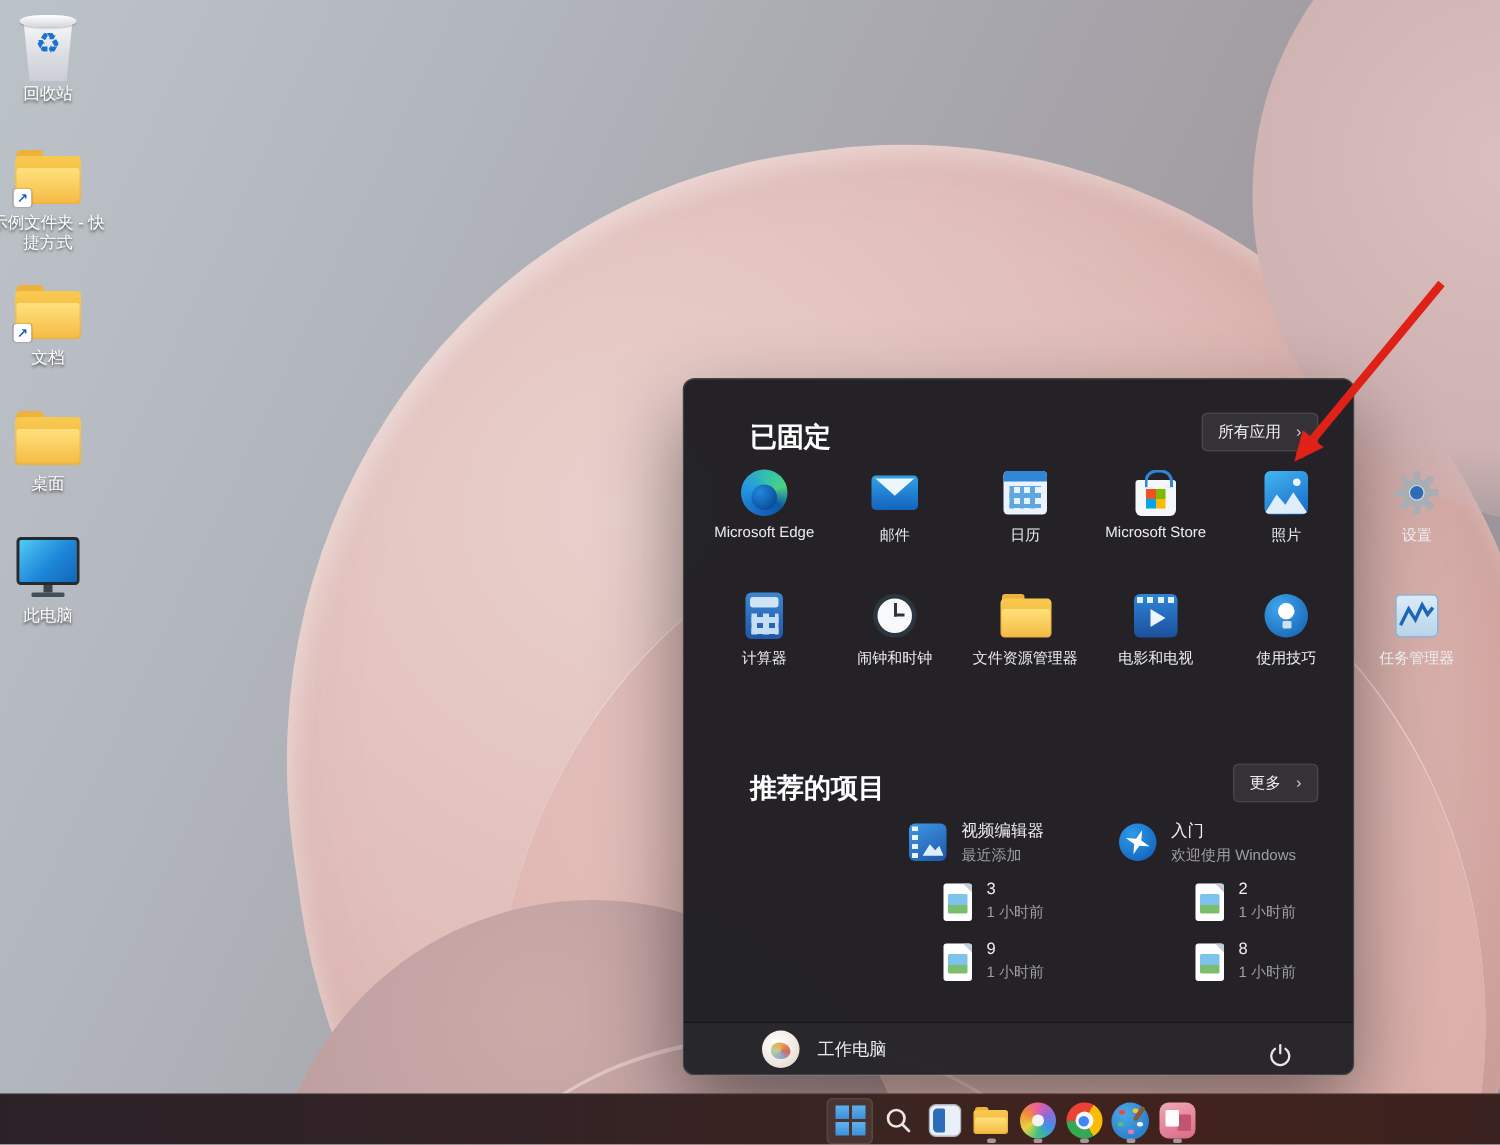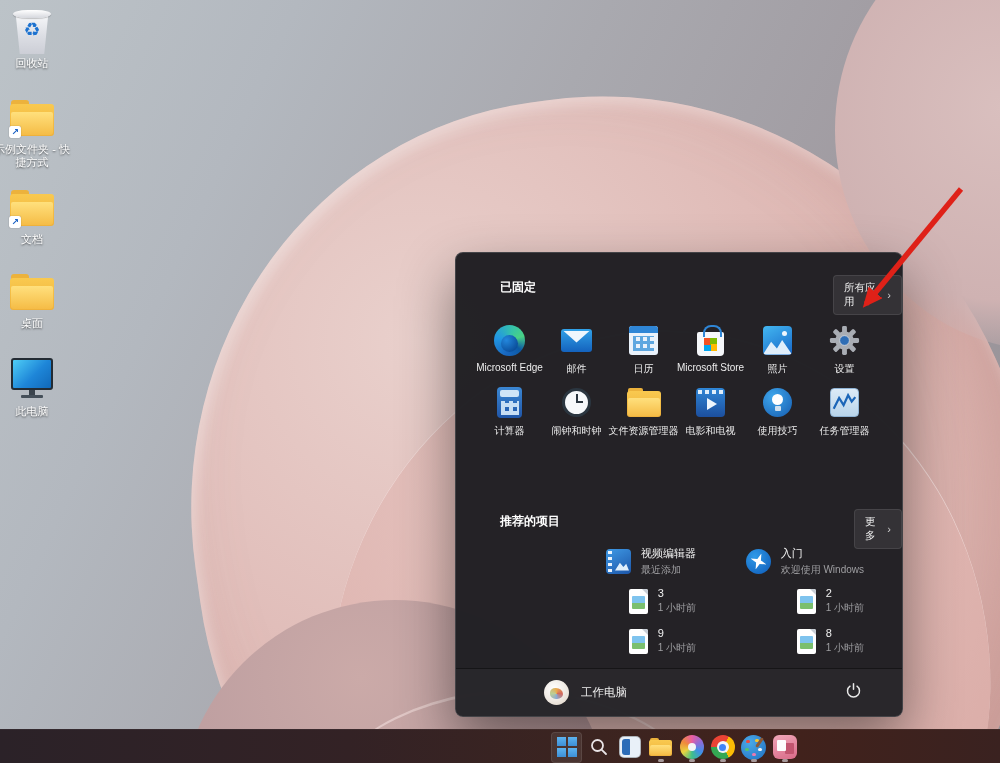--- a/index.html
+++ b/index.html
@@ -51,29 +51,29 @@
 
   .pc-screen { position:absolute; left:3px; right:3px; top:2px; height:32px; border:2px solid #232b33; border-radius:3px;
     background:linear-gradient(135deg,#4ecdf6 0%,#1e86d8 55%,#1168b8 100%); }
   .pc-neck { position:absolute; left:21px; bottom:7px; width:6px; height:5px; background:#3a434c; }
   .pc-base { position:absolute; left:13px; bottom:4px; width:22px; height:3px; background:#454f59; border-radius:1px; }
 
   
   .start-menu { position:absolute; left:455px; top:252px; width:448px; height:465px;
     background:rgba(33,31,36,.985); border:1px solid rgba(130,128,134,.35); border-radius:8px;
     box-shadow:0 24px 56px rgba(0,0,0,.45); color:#fff; }
-  .sm-header { position:absolute; left:44px; top:26px; font-size:12px; font-weight:bold; }
+  .sm-header { position:absolute; left:44px; top:26px; font-size:18px; font-weight:bold; }
   .sm-btn { position:absolute; display:flex; align-items:center; gap:10px; background:rgba(255,255,255,.075);
-    border:1px solid rgba(255,255,255,.09); border-radius:4px; padding:5px 10px; font-size:10.5px; color:#eee; cursor:pointer;margin-left:32px; }
+    border:1px solid rgba(255,255,255,.09); border-radius:4px; padding:5px 10px; font-size:10.5px; color:#eee; cursor:pointer; }
   .sm-btn .chev { font-size:11px; color:#cfcfcf; }
   .btn-allapps { left:345px; top:22px; }
   .btn-more { left:366px; top:256px; }
 
-  .pinned-grid { position:absolute; left:20px; top:64px; width:408px; display:grid;
-    grid-template-columns:repeat(6,67px); grid-auto-rows:62px; }
+  .pinned-grid { position:absolute; left:20px; top:52px; width:408px; display:grid;
+    grid-template-columns:repeat(6,67px); grid-auto-rows:62px;gap:20px; }
   .app-tile { display:flex; flex-direction:column; align-items:center; padding-top:6px; border-radius:4px; cursor:pointer; }
   .app-label { margin-top:5px; font-size:10px; color:#ececec; white-space:nowrap; }
   .app-ico { position:relative; width:34px; height:34px; display:flex; align-items:center; justify-content:center; }
 
   .i-edge { width:31px; height:31px; border-radius:50%; position:relative; overflow:hidden;
     background:conic-gradient(from 130deg,#0c59a4 0%,#1867c0 18%,#2196e3 42%,#36c3a8 68%,#49d185 84%,#0c59a4 100%); }
   .i-edge::after { content:""; position:absolute; left:7px; top:10px; width:17px; height:17px; border-radius:50%;
     background:radial-gradient(circle at 32% 30%,#2387dd,#0b4f9c 75%); }
   .i-mail { width:31px; height:23px; border-radius:3px; position:relative; overflow:hidden;
     background:linear-gradient(180deg,#31a2e8,#1462bd); }
@@ -149,22 +149,22 @@
   .i-getstarted::after { content:""; position:absolute; inset:4px; background:#fff; transform:rotate(20deg);
     clip-path:polygon(50% 0,61% 39%,100% 50%,61% 61%,50% 100%,39% 61%,0 50%,39% 39%); }
   .i-doc { width:19px; height:25px; background:#fff; border-radius:2px; position:relative; overflow:hidden; flex:none;
     margin-left:3px; }
   .i-doc::before { content:""; position:absolute; right:0; top:0; width:0; height:0;
     border-left:6px solid transparent; border-top:6px solid #c7cdd5; }
   .i-doc::after { content:""; position:absolute; left:3px; right:3px; top:7px; bottom:5px; border-radius:1px;
     background:linear-gradient(180deg,#7ec3ee 55%,#7bbf6e 55%); }
 
   
-  .sm-footer { position:absolute; left:0; right:0; bottom:0; height:48px; border-radius:0 0 8px 8px;
-    background:rgba(255,255,255,.025); border-top:1px solid rgba(0,0,0,.45); display:flex; align-items:center;padding-left:36px; }
+  .sm-footer { position:absolute; left:0; right:0; bottom:0; height:35px; border-radius:0 0 8px 8px;
+    background:rgba(255,255,255,.025); border-top:1px solid rgba(0,0,0,.45); display:flex; align-items:center; }
   .user-chip { display:flex; align-items:center; gap:12px; margin-left:44px; padding:4px 8px; border-radius:4px; cursor:pointer; }
   .avatar { width:25px; height:25px; border-radius:50%; position:relative; overflow:hidden;
     background:radial-gradient(circle at 40% 35%,#ffffff,#efe9e2 55%,#dcd1c2); }
   .avatar::after { content:""; position:absolute; left:6px; top:8px; width:13px; height:11px; opacity:.9;
     border-radius:45% 60% 50% 50%;
     background:conic-gradient(#e8a13c,#cf5b4e,#7fa3d0,#b5c98a,#e8a13c); }
   .user-name { font-size:11.5px; color:#ececec; }
   .power-btn { position:absolute; right:38px; top:10px; width:22px; height:22px; display:flex; align-items:center;
     justify-content:center; border-radius:4px; cursor:pointer; }
 

